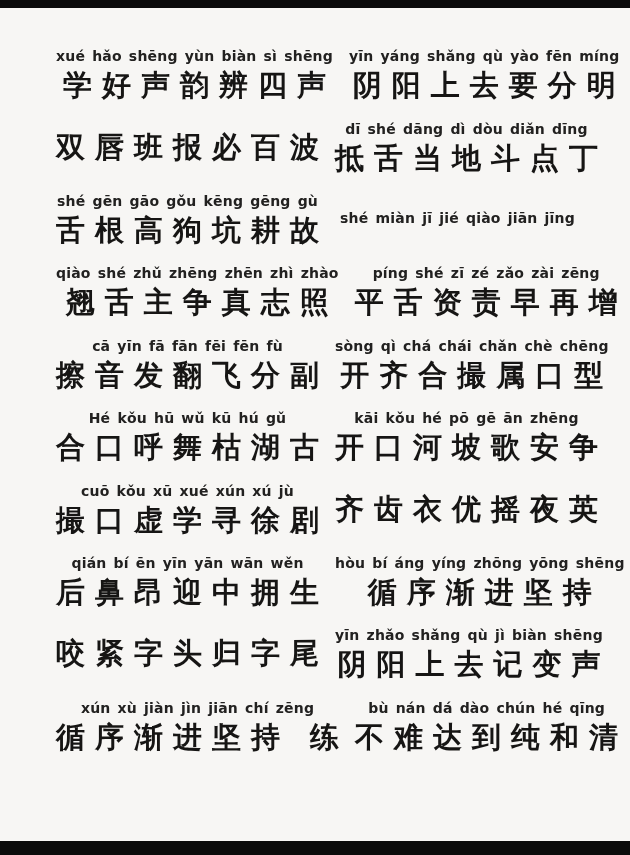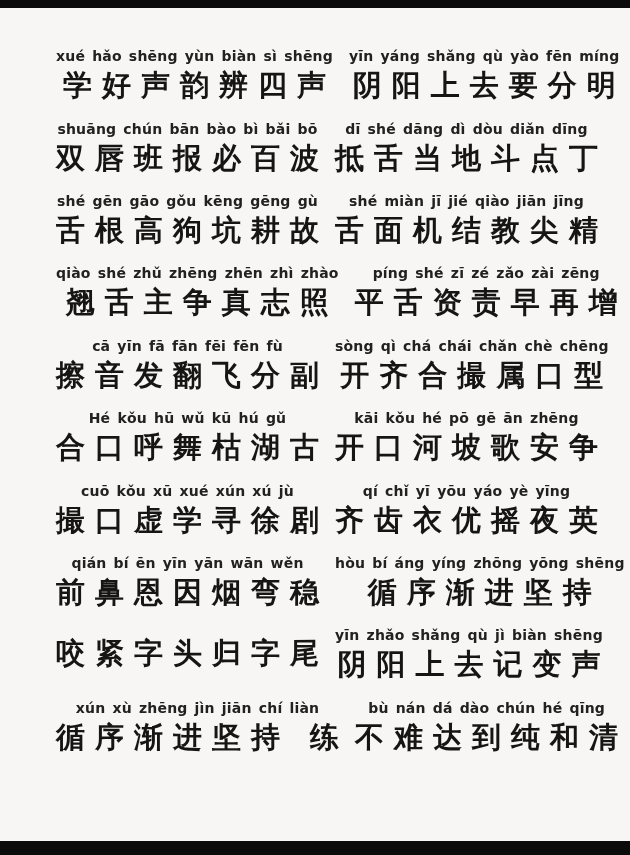--- a/index.html
+++ b/index.html
@@ -76,37 +76,35 @@
       </div>
       <div class="phrase">
         <div class="pinyin">yīn yáng shǎng qù yào fēn míng</div>
         <div class="hanzi">阴阳上去要分明</div>
       </div>
     </div>
 
 
     <div class="pair">
       <div class="phrase">
-        <div class="pinyin">shuāng chún bān bào bì bǎi bō</div>
         <div class="hanzi">双唇班报必百波</div>
       </div>
       <div class="phrase">
         <div class="pinyin">dī shé dāng dì dòu diǎn dīng</div>
         <div class="hanzi">抵舌当地斗点丁</div>
       </div>
     </div>
 
     <div class="pair">
       <div class="phrase">
         <div class="pinyin">shé gēn gāo gǒu kēng gēng gù</div>
         <div class="hanzi">舌根高狗坑耕故</div>
       </div>
       <div class="phrase">
         <div class="pinyin">shé miàn jī jié qiào jiān jīng</div>
-        <div class="hanzi">舌面机结教尖精</div>
       </div>
     </div>
 
     <div class="pair">
       <div class="phrase">
         <div class="pinyin">qiào shé zhǔ zhēng zhēn zhì zhào</div>
         <div class="hanzi">翘舌主争真志照</div>
       </div>
       <div class="phrase">
         <div class="pinyin">píng shé zī zé zǎo zài zēng</div>
@@ -135,49 +133,48 @@
         <div class="hanzi">开口河坡歌安争</div>
       </div>
     </div>
 
     <div class="pair">
       <div class="phrase">
         <div class="pinyin">cuō kǒu xū xué xún xú jù</div>
         <div class="hanzi">撮口虚学寻徐剧</div>
       </div>
       <div class="phrase">
-        <div class="pinyin">qí chǐ yī yōu yáo yè yīng</div>
         <div class="hanzi">齐齿衣优摇夜英</div>
       </div>
     </div>
 
     <div class="pair">
       <div class="phrase">
         <div class="pinyin">qián bí ēn yīn yān wān wěn</div>
-        <div class="hanzi">前鼻恩因烟弯稳</div>
+        <div class="hanzi">后鼻昂迎中拥生</div>
       </div>
       <div class="phrase">
         <div class="pinyin">hòu bí áng yíng zhōng yōng shēng</div>
         <div class="hanzi">循序渐进坚持</div>
       </div>
     </div>
 
     <div class="pair">
       <div class="phrase">
         <div class="hanzi">咬紧字头归字尾</div>
       </div>
       <div class="phrase">
         <div class="pinyin">yīn zhǎo shǎng qù jì biàn shēng</div>
         <div class="hanzi">阴阳上去记变声</div>
       </div>
     </div>
 
     <div class="pair">
       <div class="phrase">
-        <div class="pinyin">xún xù zhēng jìn jiān chí liàn</div>
+        <div class="pinyin">xún xù jiàn jìn jiān chí zēng</div>
         <div class="hanzi">循序渐进坚持 练</div>
       </div>
       <div class="phrase">
         <div class="pinyin">bù nán dá dào chún hé qīng</div>
         <div class="hanzi">不难达到纯和清</div>
       </div>
     </div>
 
   </div>
 

